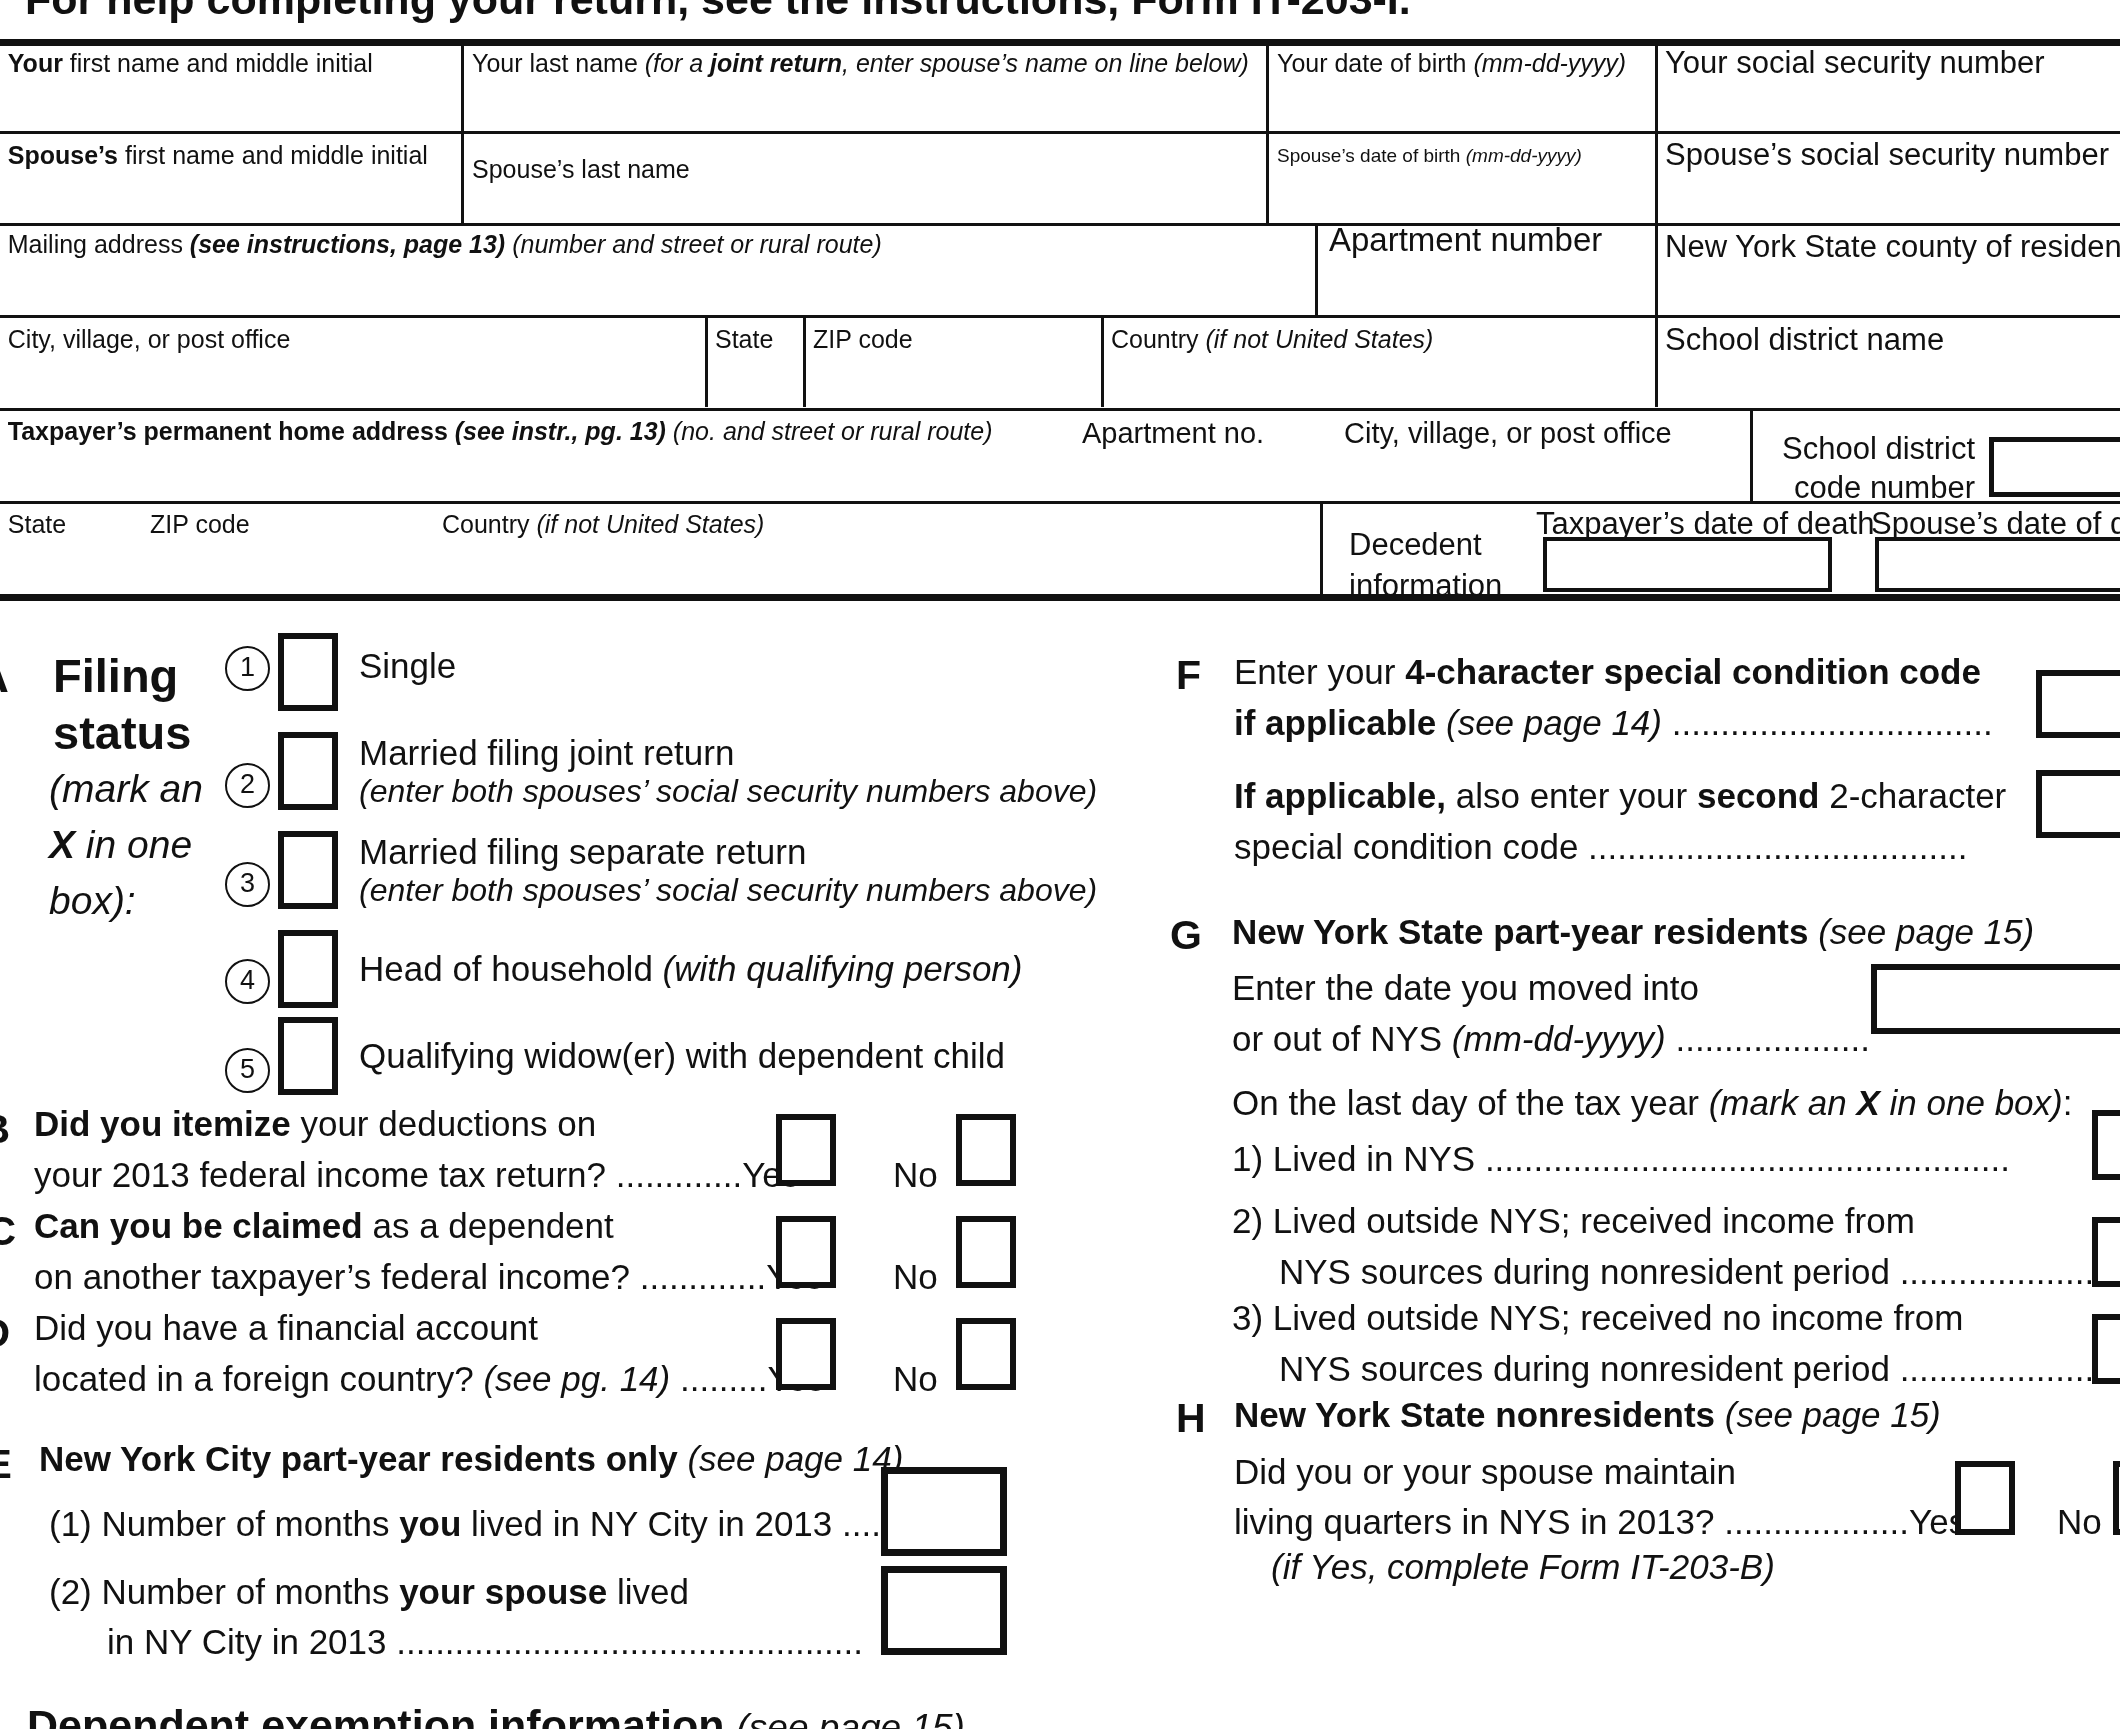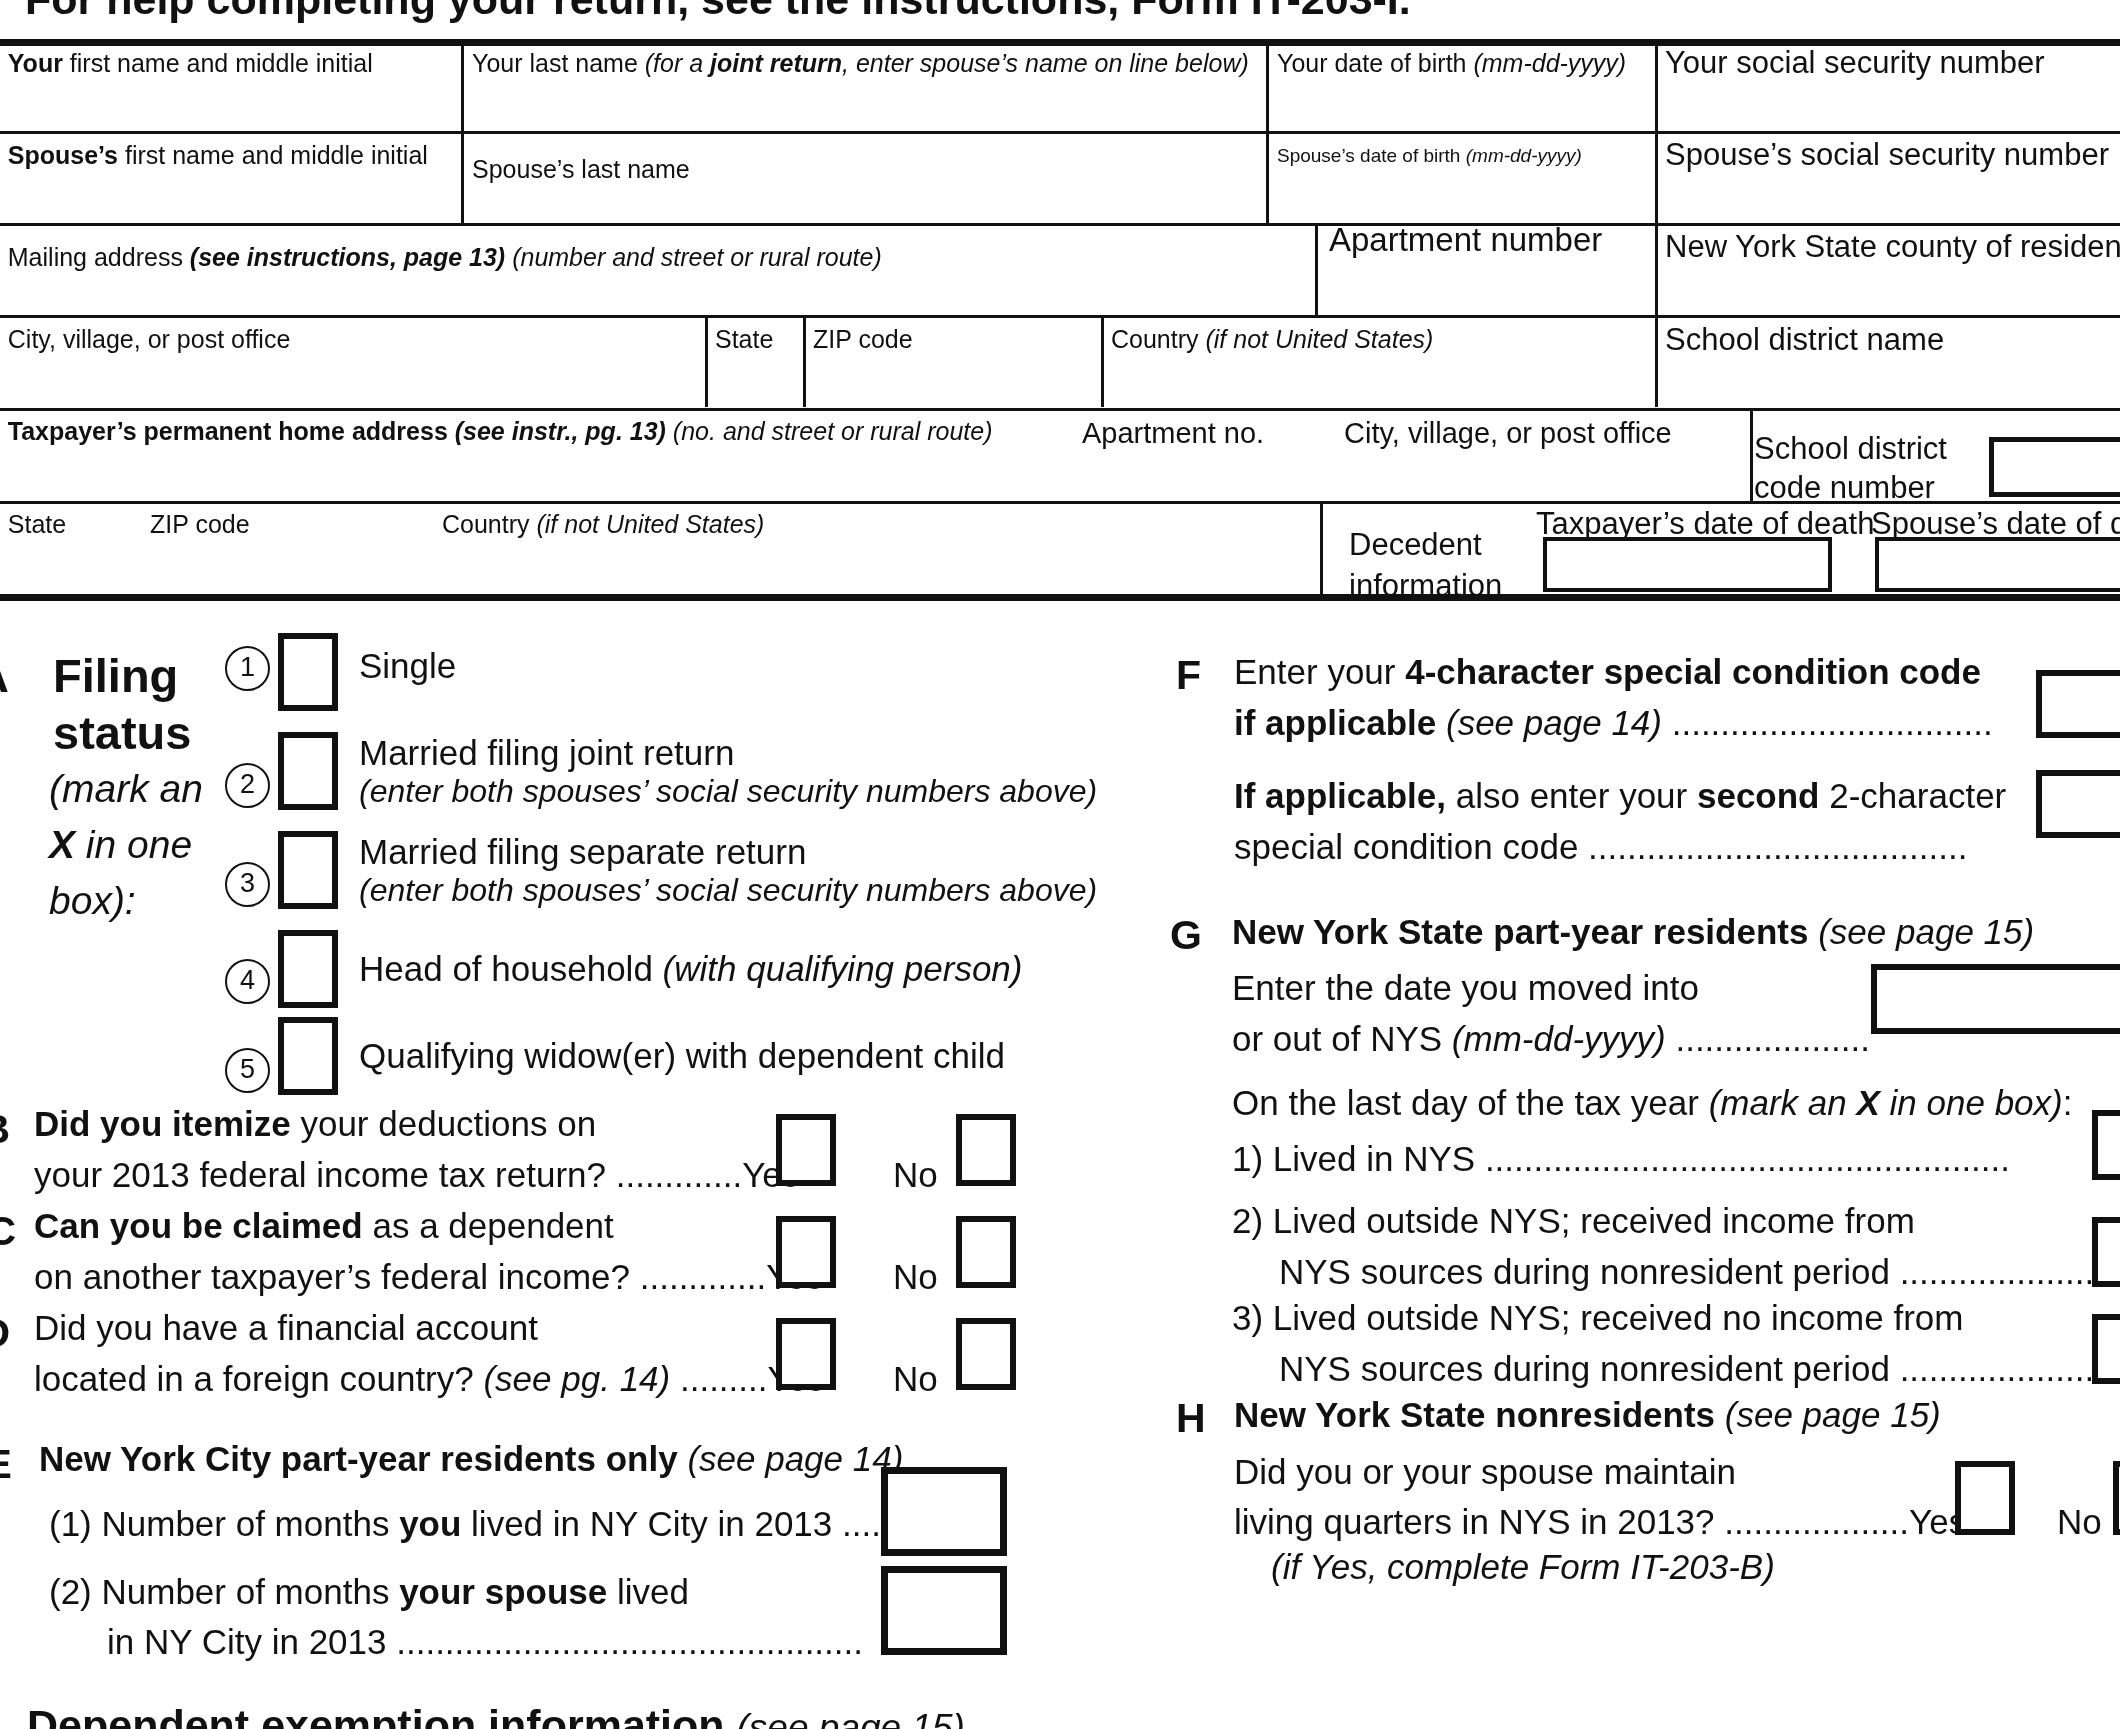--- a/index.html
+++ b/index.html
@@ -69,42 +69,42 @@
   <div class="hot" style="left:1269px;top:134px;width:383px;height:86px;"></div>
   <div class="hot" style="left:1659px;top:134px;width:459px;height:86px;"></div>
   <div class="lbl" style="left:7.8px;top:141px;"><span class="b">Spouse’s</span><span> first name and middle initial</span></div>
   <div class="lbl" style="left:472px;top:155px;">Spouse’s last name</div>
   <div class="lbl" style="left:1277px;top:145px;font-size:19px;"><span>Spouse’s date of birth </span><span class="i">(mm-dd-yyyy)</span></div>
   <div class="lblR" style="left:1665px;top:137px;">Spouse’s social security number</div>
 
   <div class="hot" style="left:1.9px;top:226px;width:1310px;height:86px;"></div>
   <div class="hot" style="left:1318px;top:226px;width:335px;height:86px;"></div>
   <div class="hot" style="left:1659px;top:226px;width:459px;height:86px;"></div>
-  <div class="lbl" style="left:7.8px;top:243px;"><span>Mailing address </span><span class="bi">(see instructions, page 13)</span><span class="i"> (number and street or rural route)</span></div>
+  <div class="lbl" style="left:7.8px;top:230px;"><span>Mailing address </span><span class="bi">(see instructions, page 13)</span><span class="i"> (number and street or rural route)</span></div>
   <div class="lbl" style="left:1329px;top:221px;font-size:33px;">Apartment number</div>
   <div class="lblR" style="left:1665px;top:229px;">New York State county of residence</div>
 
   <div class="hot" style="left:1.9px;top:318px;width:701px;height:86px;"></div>
   <div class="hot" style="left:708px;top:318px;width:92px;height:86px;"></div>
   <div class="hot" style="left:806px;top:318px;width:292px;height:86px;"></div>
   <div class="hot" style="left:1104px;top:318px;width:548px;height:86px;"></div>
   <div class="hot" style="left:1659px;top:318px;width:459px;height:86px;"></div>
   <div class="lbl" style="left:7.8px;top:325px;">City, village, or post office</div>
   <div class="lbl" style="left:715px;top:325px;">State</div>
   <div class="lbl" style="left:813px;top:325px;">ZIP code</div>
   <div class="lbl" style="left:1111px;top:325px;"><span>Country </span><span class="i">(if not United States)</span></div>
   <div class="lblR" style="left:1665px;top:322px;">School district name</div>
 
   <div class="hot" style="left:1.9px;top:410px;width:1067px;height:87px;"></div>
   <div class="hot" style="left:1077px;top:410px;width:233px;height:87px;"></div>
   <div class="hot" style="left:1339px;top:410px;width:408px;height:87px;"></div>
   <div class="lbl" style="left:7.8px;top:417px;"><span class="b">Taxpayer’s permanent home address </span><span class="bi">(see instr., pg. 13)</span><span class="i"> (no. and street or rural route)</span></div>
   <div class="lbl" style="left:1082px;top:417px;font-size:29px;">Apartment no.</div>
   <div class="lbl" style="left:1344px;top:417px;font-size:29px;">City, village, or post office</div>
-  <div class="lblR" style="left:1754px;top:429px;width:221px;text-align:left;white-space:normal;line-height:39px;"><span>School district</span><br><span>code number</span></div>
+  <div class="lblR" style="left:1754px;top:429px;width:221px;text-align:right;white-space:normal;line-height:39px;"><span>School district</span><br><span>code number</span></div>
   <div class="inbox" style="left:1989px;top:437px;width:146px;height:60px;"></div>
 
   <div class="hot" style="left:1.9px;top:504px;width:141px;height:87px;"></div>
   <div class="hot" style="left:146px;top:504px;width:286px;height:87px;"></div>
   <div class="hot" style="left:435px;top:504px;width:873px;height:87px;"></div>
   <div class="lbl" style="left:7.8px;top:510px;">State</div>
   <div class="lbl" style="left:150px;top:510px;">ZIP code</div>
   <div class="lbl" style="left:442px;top:510px;"><span>Country </span><span class="i">(if not United States)</span></div>
   <div class="lblR" style="left:1349px;top:524px;line-height:41px;"><span>Decedent</span><br><span>information</span></div>
   <div class="lblR" style="left:1536px;top:506px;">Taxpayer’s date of death</div>

